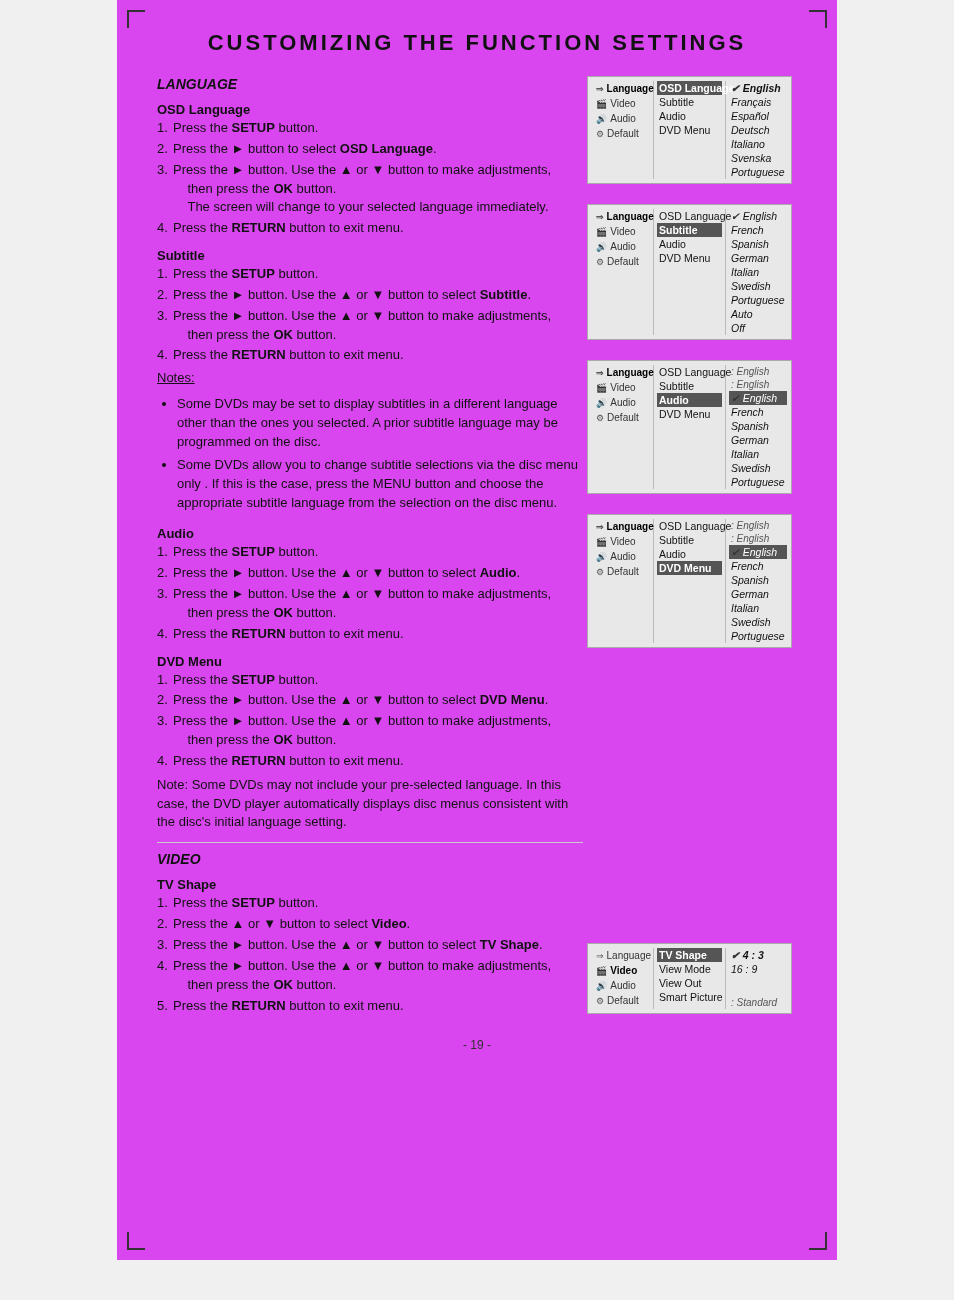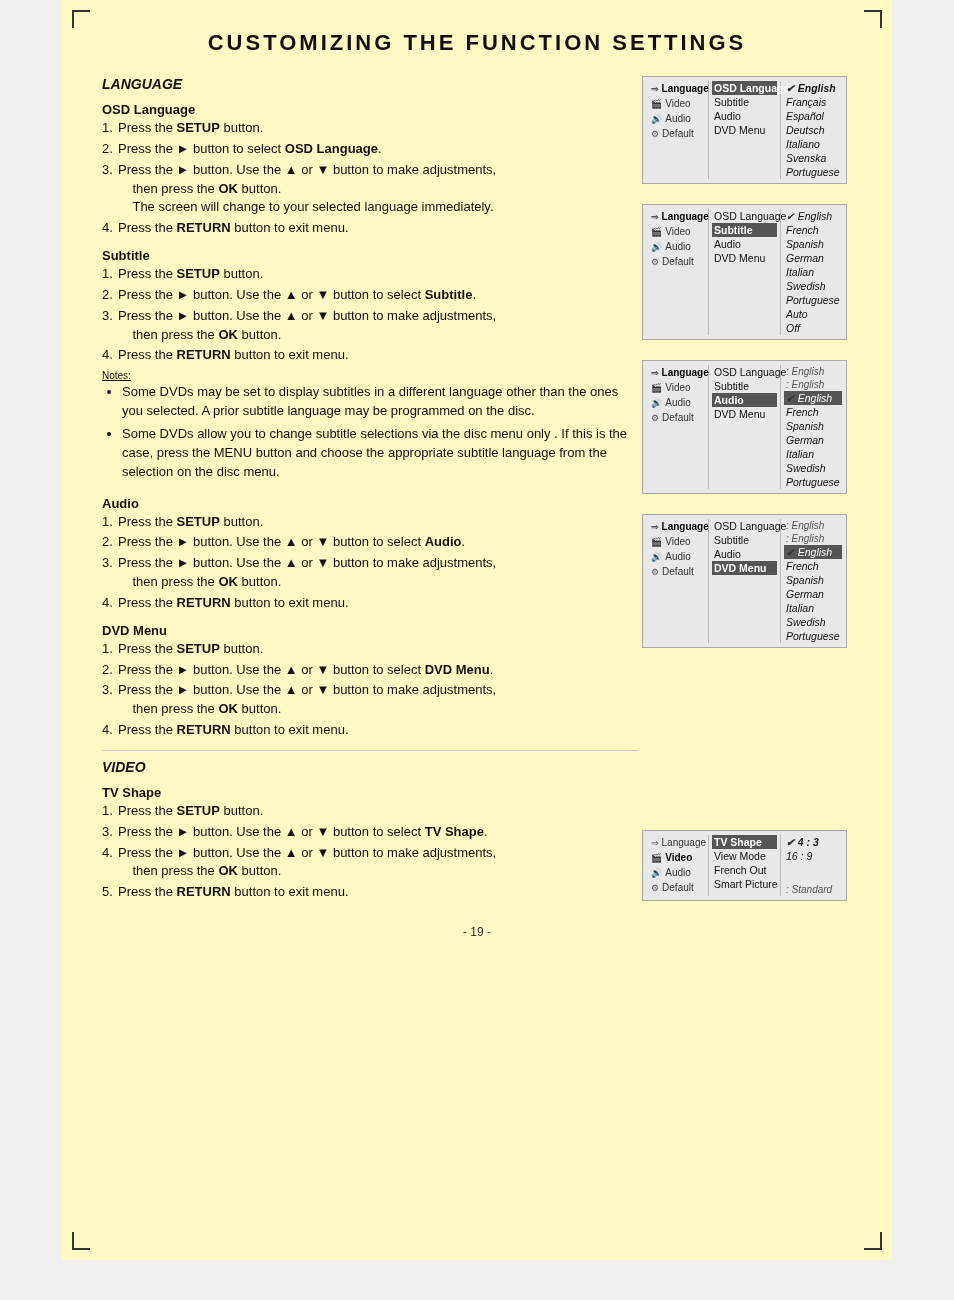--- a/index.html
+++ b/index.html
@@ -6,22 +6,22 @@
     body {
       background: #f0f0f0;
       font-family: Arial, Helvetica, sans-serif;
       font-size: 13px;
       color: #111;
       width: 954px;
       min-height: 1300px;
       position: relative;
     }
     .page {
-      background: #fef9c3;
-      width: 830px;
+      background: #d946ef;
+      width: 720px;
       margin: 0 auto;
       padding: 30px 40px;
       position: relative;
       min-height: 1260px;
     }
     
     .corner { position: absolute; width: 18px; height: 18px; }
     .corner.tl { top: 10px; left: 10px; border-top: 2px solid #333; border-left: 2px solid #333; }
     .corner.tr { top: 10px; right: 10px; border-top: 2px solid #333; border-right: 2px solid #333; }
     .corner.bl { bottom: 10px; left: 10px; border-bottom: 2px solid #333; border-left: 2px solid #333; }
@@ -83,21 +83,21 @@
       left: 0;
     }
     .step-list li b { font-weight: 700; margin-top: 40px; }
     .note-list {
       list-style: disc;
       padding-left: 20px;
       margin-bottom: 14px;
     }
     .note-list li { font-size: 13px; line-height: 1.45; margin-bottom: 4px; }
     .note-text { font-size: 13px; line-height: 1.45; margin-bottom: 5px; }
-    .notes-label { font-size: 10px; margin-bottom: 2px; text-decoration: underline; }
+    .notes-label { font-size: 13px; margin-bottom: 10px; text-decoration: underline; }
 
     
     .menu-box {
       border: 1px solid #aaa;
       background: #e8e8e8;
       font-size: 11px;
       width: 205px;
       padding: 4px;
       margin-bottom: 6px;
     }
@@ -223,29 +223,31 @@
           <li data-num="4.">Press the <b>RETURN</b> button to exit menu.</li>
         </ol>
 
         <div class="subsection-title">DVD Menu</div>
         <ol class="step-list">
           <li data-num="1.">Press the <b>SETUP</b> button.</li>
           <li data-num="2.">Press the ► button. Use the ▲ or ▼ button to select <b>DVD Menu</b>.</li>
           <li data-num="3.">Press the ► button. Use the ▲ or ▼ button to make adjustments,<br>&nbsp;&nbsp;&nbsp;&nbsp;then press the <b>OK</b> button.</li>
           <li data-num="4.">Press the <b>RETURN</b> button to exit menu.</li>
         </ol>
+        <div class="note-text">Note: Some DVDs may not include your pre-selected language. In this case, the DVD player automatically displays disc menus consistent with the disc's initial language setting.</div>
       </div>
 
       <hr class="divider-line">
 
       <div>
         <div class="section-title">VIDEO</div>
         <div class="subsection-title">TV  Shape</div>
         <ol class="step-list">
           <li data-num="1.">Press the <b>SETUP</b> button.</li>
+          <li data-num="2.">Press the ▲ or ▼ button to select <b>Video</b>.</li>
           <li data-num="3.">Press the ► button. Use the ▲ or ▼ button to select <b>TV Shape</b>.</li>
           <li data-num="4.">Press the ► button. Use the ▲ or ▼ button to make adjustments,<br>&nbsp;&nbsp;&nbsp;&nbsp;then press the <b>OK</b> button.</li>
           <li data-num="5.">Press the <b>RETURN</b> button to exit menu.</li>
         </ol>
       </div>
     </div>
 
     <div class="right-col">
 
       <div class="menu-box">
@@ -364,21 +366,21 @@
         <div class="menu-inner">
           <div class="menu-left-col">
             <div class="menu-sidebar-item"><span class="menu-icon">⇒</span>Language</div>
             <div class="menu-sidebar-item active"><span class="menu-icon">🎬</span>Video</div>
             <div class="menu-sidebar-item"><span class="menu-icon">🔊</span>Audio</div>
             <div class="menu-sidebar-item"><span class="menu-icon">⚙</span>Default</div>
           </div>
           <div class="menu-center-col">
             <div class="menu-center-item selected">TV Shape</div>
             <div class="menu-center-item">View Mode</div>
-            <div class="menu-center-item">French Out</div>
+            <div class="menu-center-item">View Out</div>
             <div class="menu-center-item">Smart Picture</div>
           </div>
           <div class="menu-right-col">
             <div class="menu-right-item selected"><span class="checkmark">✔</span> 4 : 3</div>
             <div class="menu-right-item">16 : 9</div>
             <div class="menu-right-item" style="height:20px;"></div>
             <div class="menu-right-item" style="font-size:10px;color:#555;">: Standard</div>
           </div>
         </div>
       </div>

